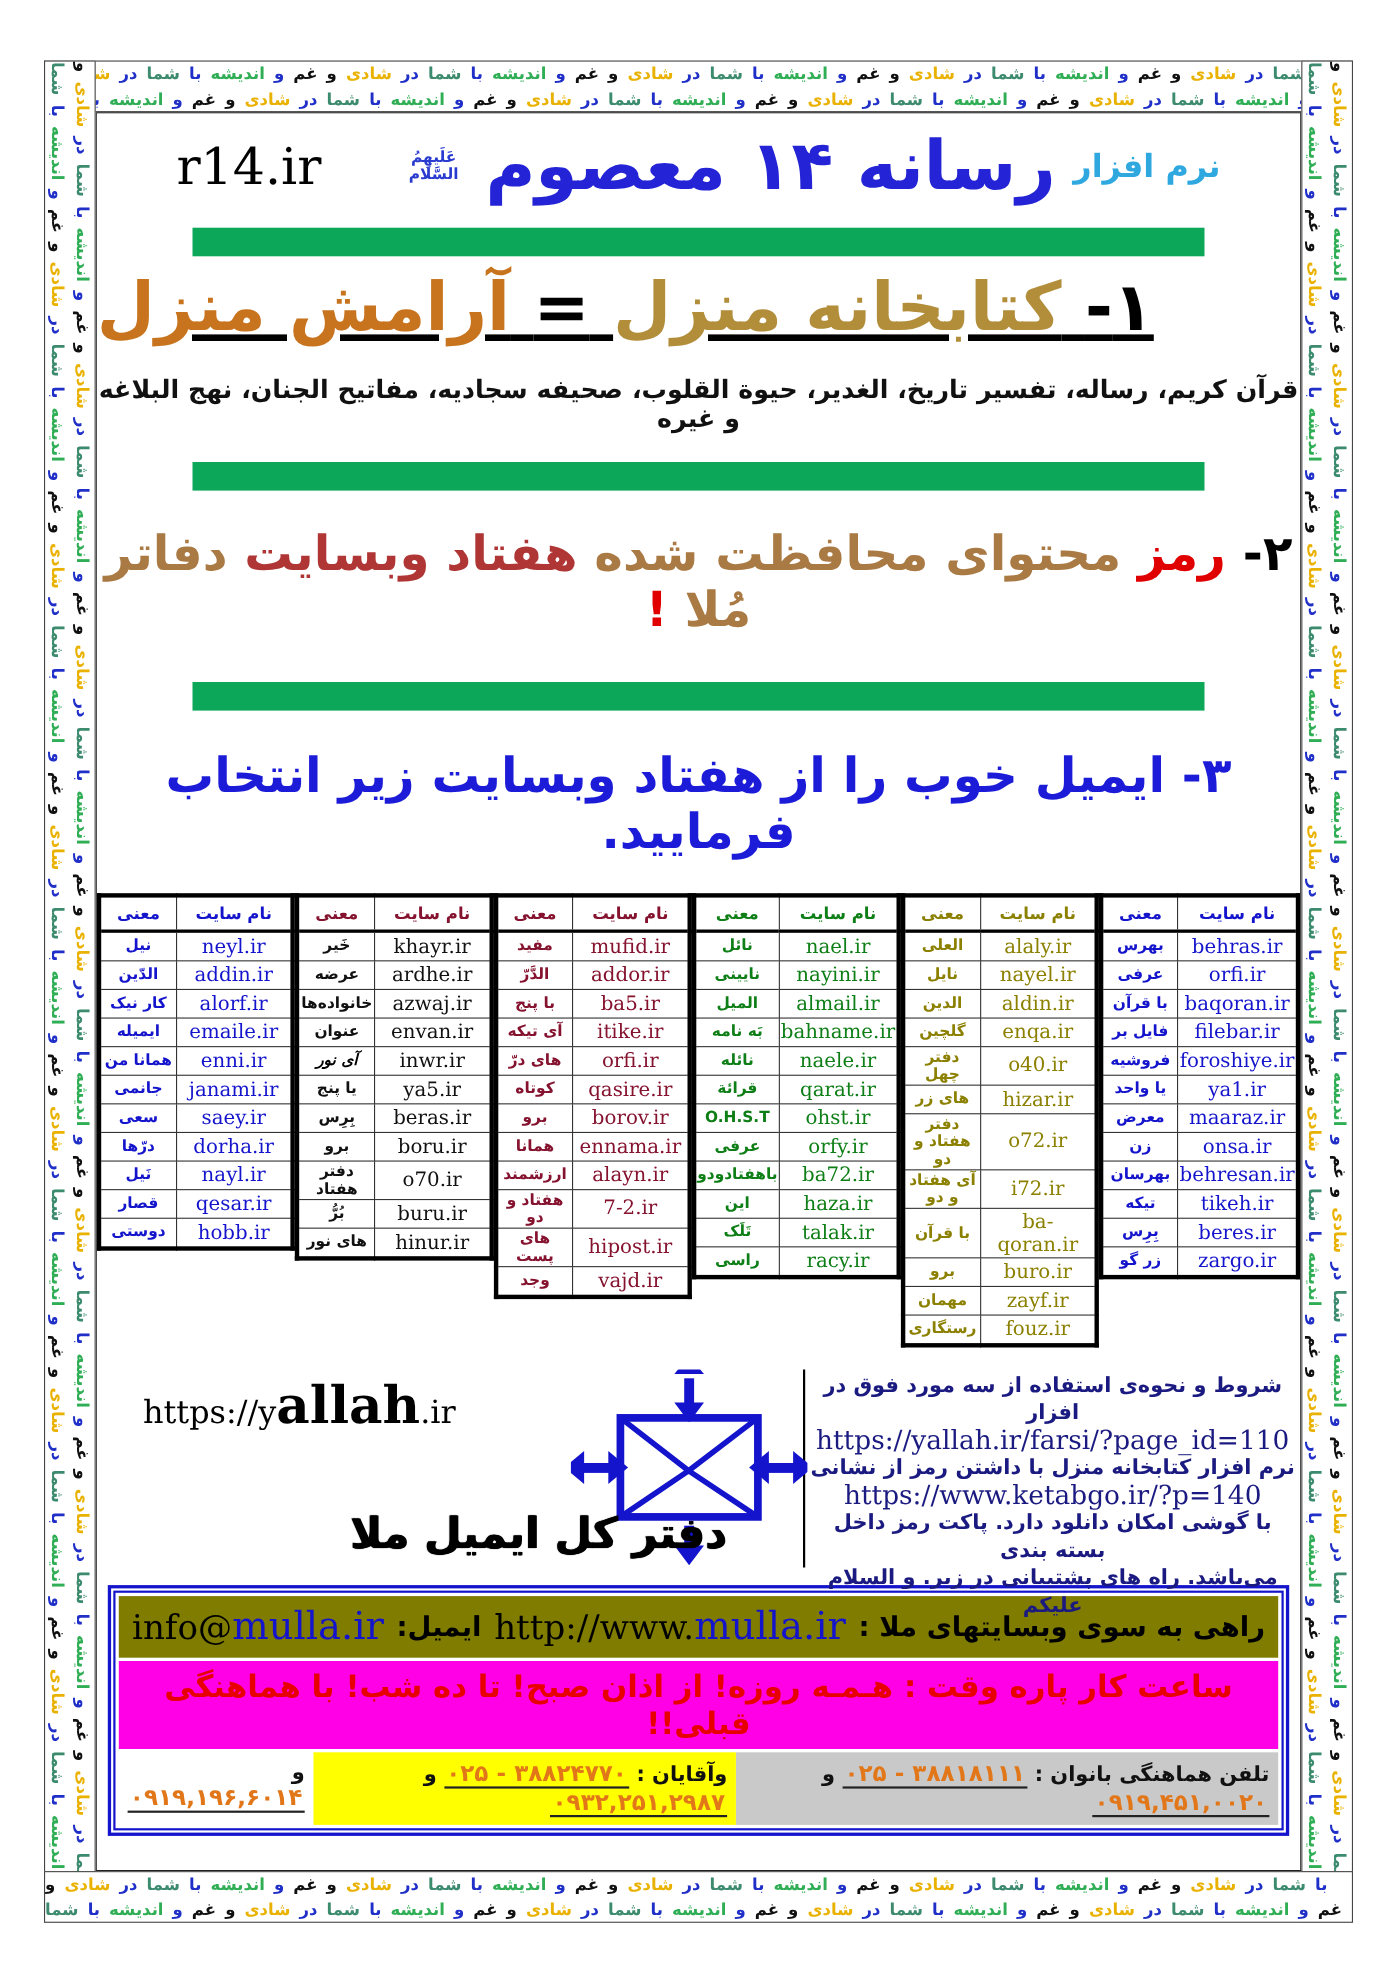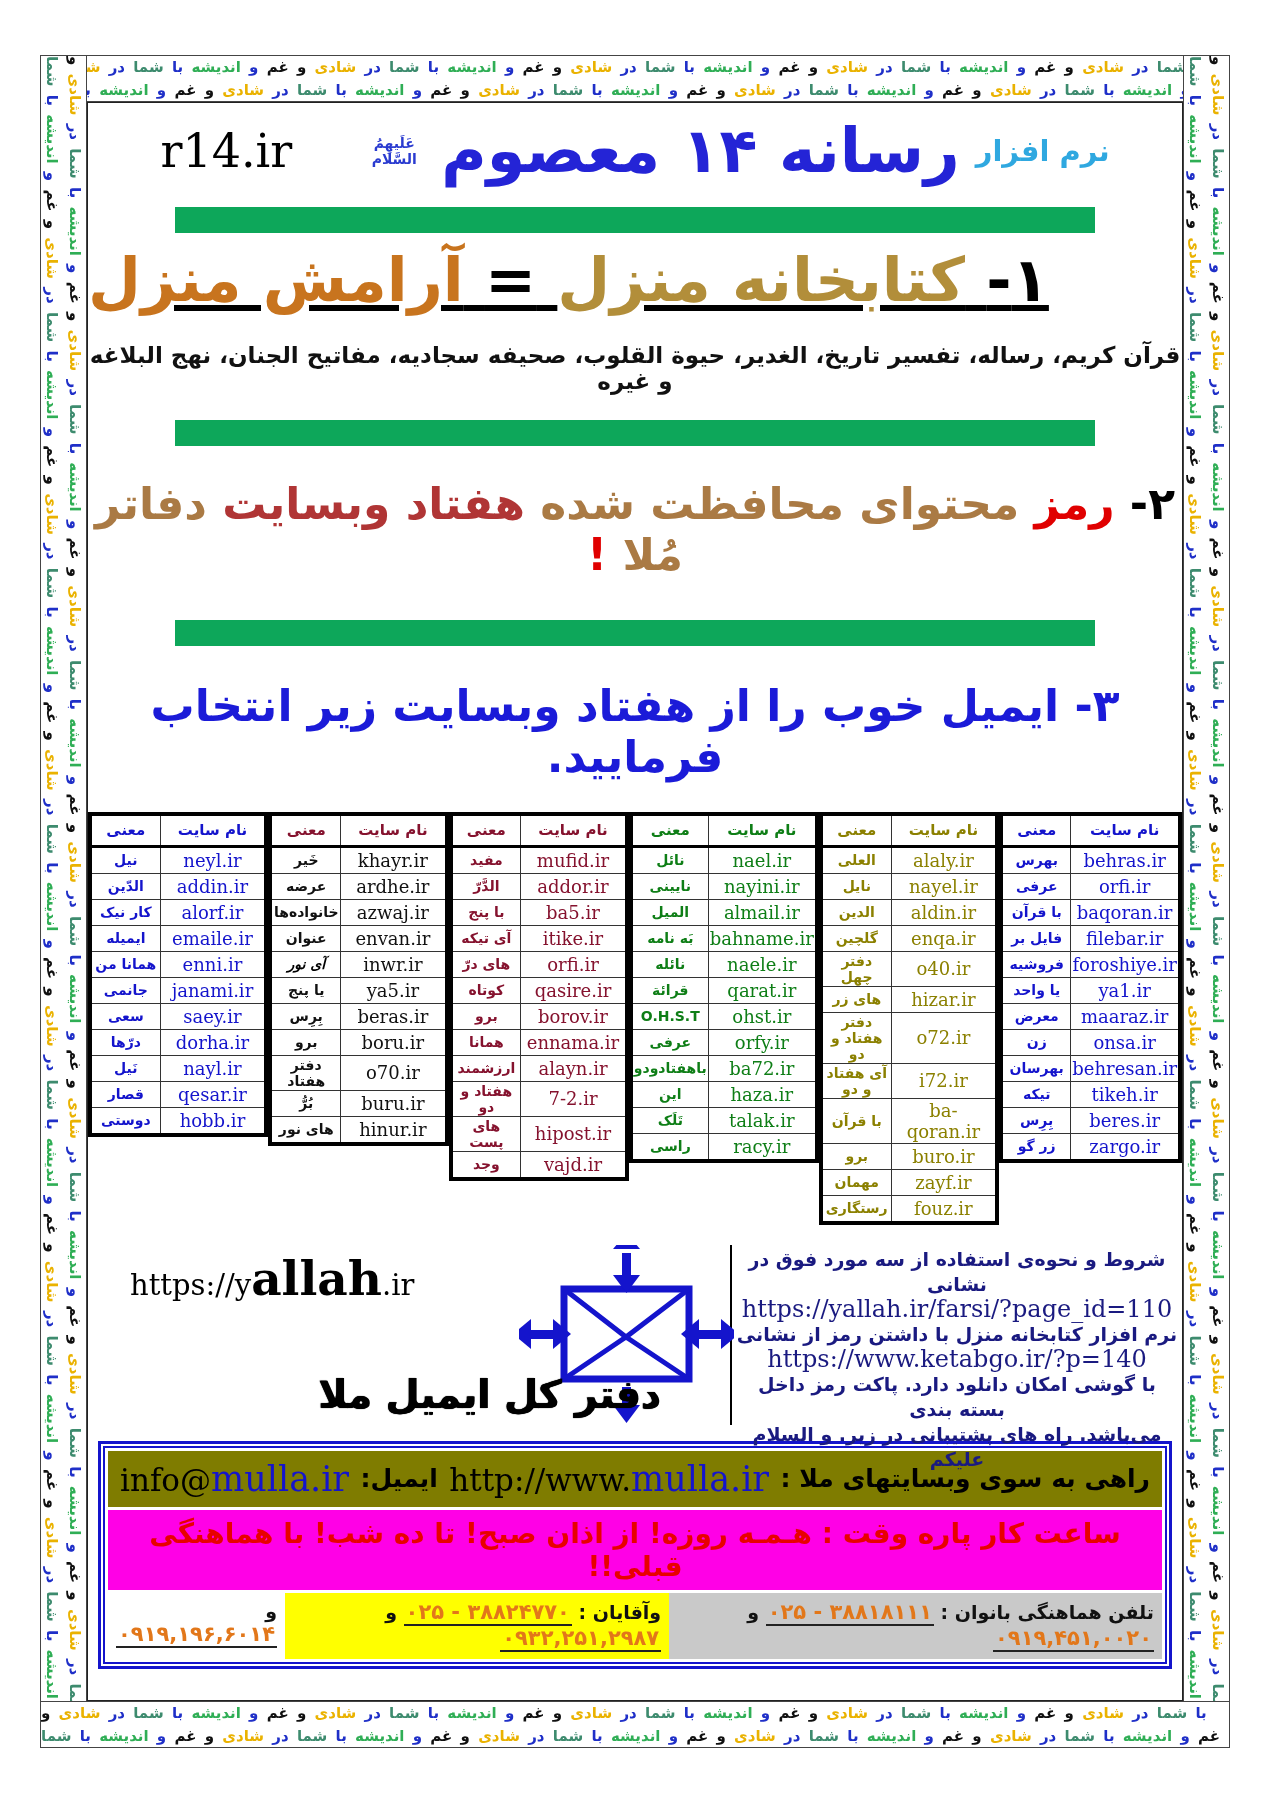--- a/index.html
+++ b/index.html
@@ -438,21 +438,21 @@
               <td class="site" dir="ltr" style="color: rgb(20, 20, 204);">hobb.ir</td>
               <td class="meaning" style="color: rgb(20, 20, 204);">دوستی</td>
             </tr>
           </tbody>
         </table>
       </div>
 
     <div class="lower">
       <div class="terms">
         <div>
-            <div class="tline">شروط و نحوه‌ی استفاده از سه مورد فوق در نشانی</div>
+            <div class="tline">شروط و نحوه‌ی استفاده از سه مورد فوق در افزار</div>
             <div class="tline purl">https://yallah.ir/farsi/?page_id=110</div>
             <div class="tline">نرم افزار کتابخانه منزل با داشتن رمز از نشانی</div>
             <div class="tline purl">https://www.ketabgo.ir/?p=140</div>
             <div class="tline">با گوشی امکان دانلود دارد. پاکت رمز داخل بسته بندی</div>
             <div class="tline">می‌باشد. راه های پشتیبانی در زیر. و السلام علیکم</div>
           </div>
       </div>
       <div class="mailblk">
         <div class="yurl">
           <span>https://y</span><b>allah</b><span>.ir</span>

